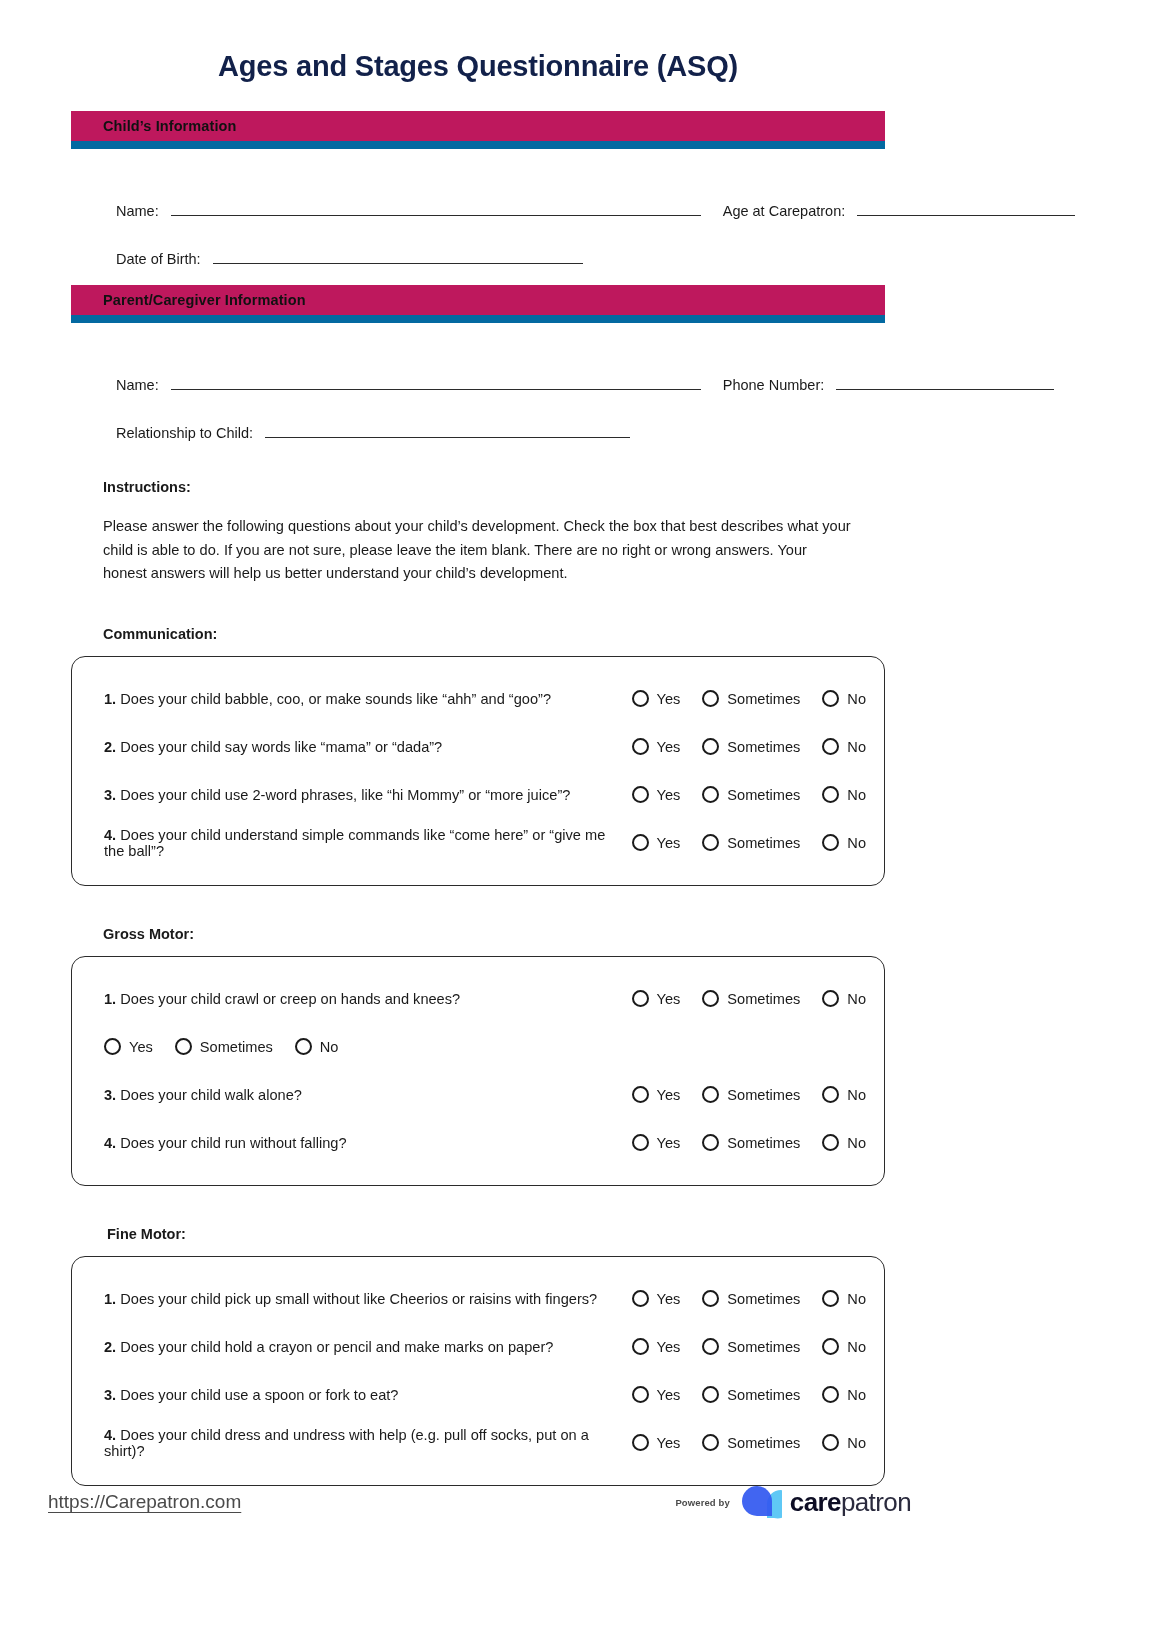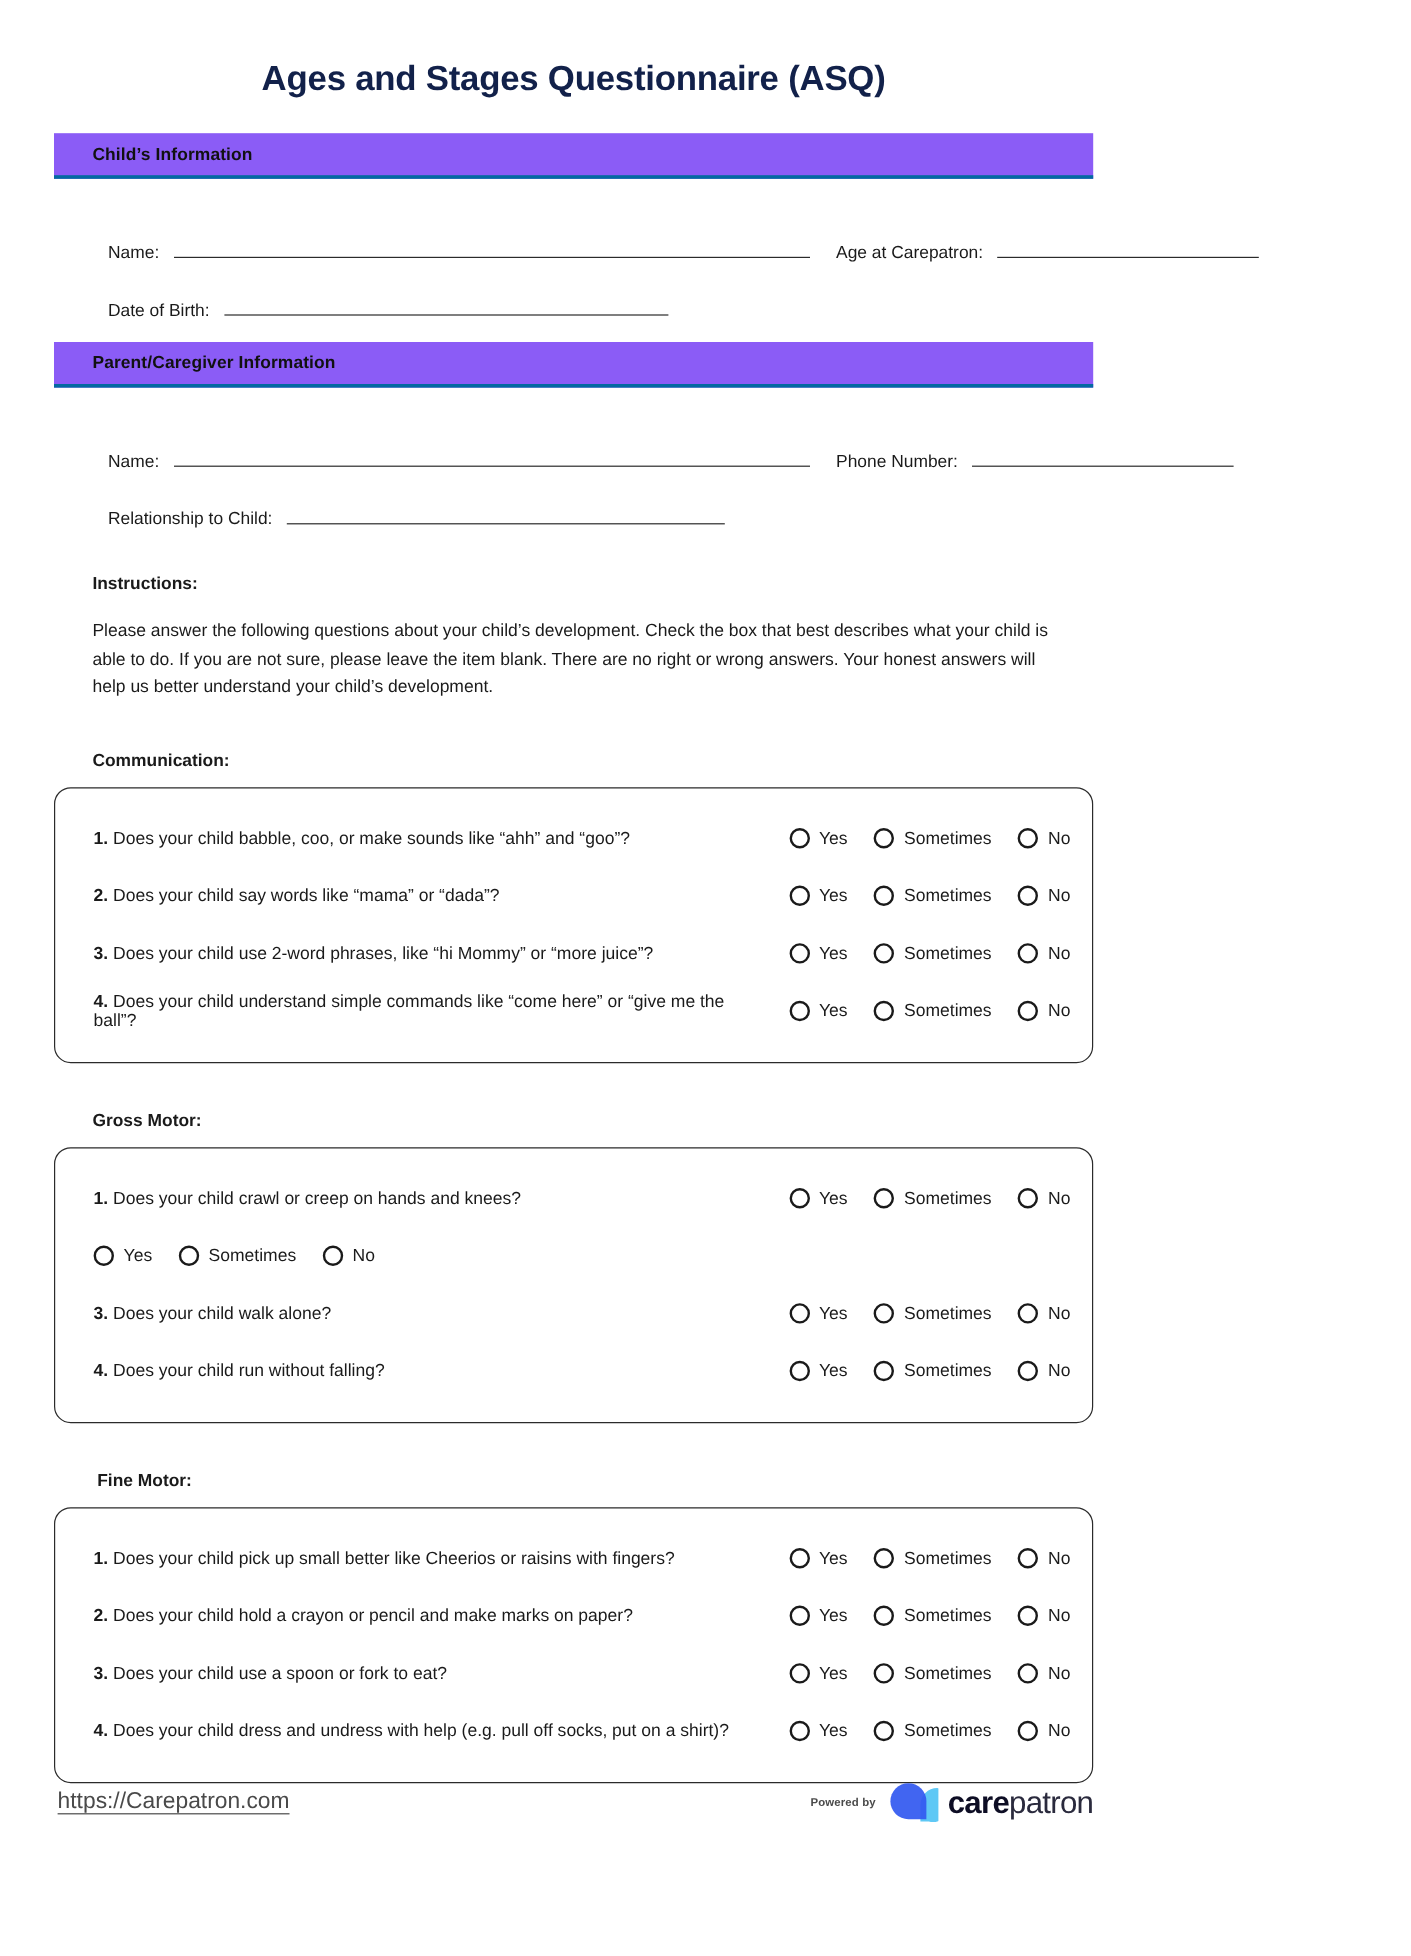--- a/index.html
+++ b/index.html
@@ -9,38 +9,38 @@
     background: #ffffff;
     font-family: "Liberation Sans", sans-serif;
     color: #1a1a1a;
     overflow: hidden;
   }
   .page {
     position: relative;
     width: 956px;
     height: 1630px;
     background: #ffffff;
-    padding: 0 45px;
+    padding: 0 71px;
   }
 
   
   .doc-title {
     text-align: center;
     font-size: 29px;
     font-weight: bold;
     color: #12214a;
     letter-spacing: -0.2px;
     padding-top: 50px;
     padding-bottom: 10px;
   }
 
   
   .section-bar {
-    background: #8b5cf6;
-    border-bottom: 3px solid #0369a1;
+    background: #be185d;
+    border-bottom: 8px solid #0369a1;
     height: 38px;
     display: flex;
     align-items: center;
     padding-left: 32px;
     margin-top: 18px;
   }
   .section-bar-label {
     font-size: 14.5px;
     font-weight: bold;
     color: #111111;
@@ -392,21 +392,21 @@
             </span>
         </div>
       </div>
     </div>
   </div>
 
   <div>
     <div class="domain-title indent-extra">Fine Motor:</div>
     <div class="qbox">
       <div class="qrow">
-        <div class="qtext"><span class="qnum">1.</span> <span>Does your child pick up small better like Cheerios or raisins with fingers?</span></div>
+        <div class="qtext"><span class="qnum">1.</span> <span>Does your child pick up small without like Cheerios or raisins with fingers?</span></div>
         <div class="options">
           <span class="opt">
               <span class="radio"></span>
               <span class="opt-label">Yes</span>
             </span>
           <span class="opt">
               <span class="radio"></span>
               <span class="opt-label">Sometimes</span>
             </span>
           <span class="opt">

